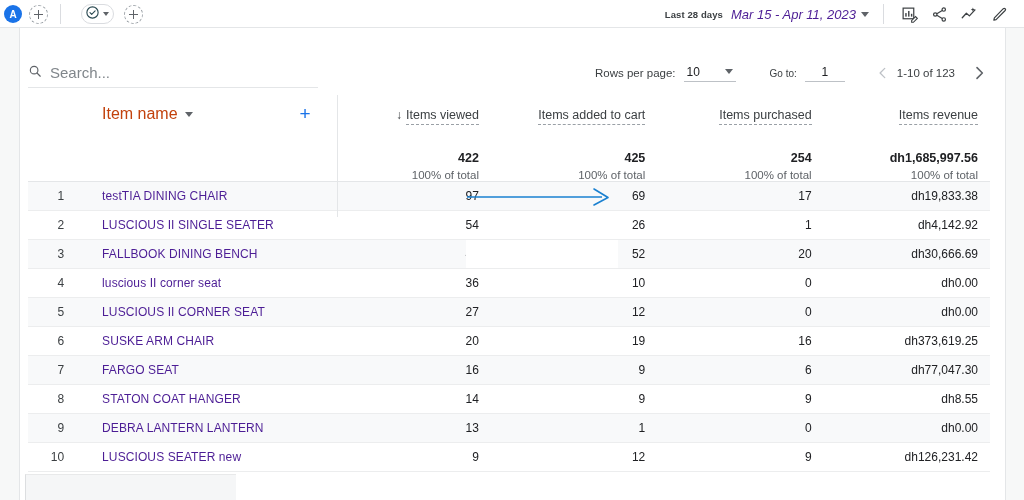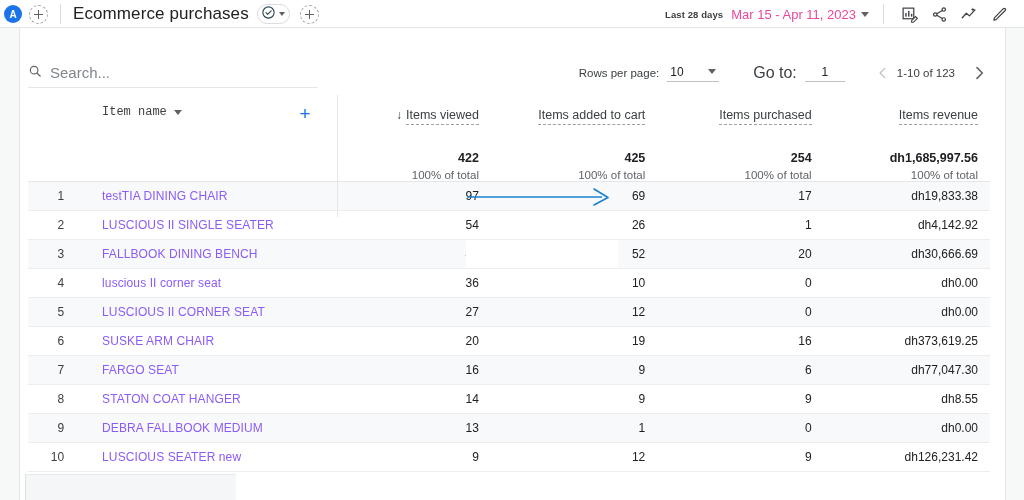--- a/index.html
+++ b/index.html
@@ -66,22 +66,22 @@
   }
   .topbar-right {
     margin-left: auto; display: flex; align-items: center;
     padding-right: 10px; gap: 0;
   }
   .range-label {
     font-size: 9.5px; color: #3c4043; font-weight: bold;
     letter-spacing: .1px; margin-right: 8px; white-space: nowrap;
   }
   .range-value {
-    font-size: 13px; color: #ec4899; white-space: nowrap;
-    display: flex; align-items: center; gap: 5px;
+    font-size: 13px; color: #4c1d95; white-space: nowrap;
+    display: flex; align-items: center; gap: 5px; font-style: italic;
   }
   .range-value .caret {
     width: 0; height: 0; border-left: 4px solid transparent;
     border-right: 4px solid transparent; border-top: 5px solid #5f6368;
   }
   .icon-btn {
     width: 30px; height: 26px; display: flex;
     align-items: center; justify-content: center;
     color: #3c4043;
   }
@@ -136,21 +136,21 @@
     display: flex; align-items: center; gap: 20px;
     margin-left: 8px; border-bottom: 1px solid #bdc1c6;
     padding: 0 3px 2px 3px; min-width: 52px;
     justify-content: space-between;
   }
   .rows-select .val { font-size: 12px; color: #202124; }
   .rows-select .caret {
     width: 0; height: 0; border-left: 4px solid transparent;
     border-right: 4px solid transparent; border-top: 5px solid #5f6368;
   }
-  .goto-label { font-size: 16px; color: #3c4043; margin-left: 34px; }
+  .goto-label { font-size: 10px; color: #3c4043; margin-left: 34px; }
   .goto-box {
     margin-left: 8px; width: 40px; border-bottom: 1px solid #bdc1c6;
     text-align: center; font-size: 12px; color: #202124; padding-bottom: 2px;
   }
   .arrow-btn {
     width: 28px; height: 28px; display: flex;
     align-items: center; justify-content: center; color: #5f6368;
   }
   .arrow-btn.disabled { color: #bdc1c6; }
   .range-count { font-size: 11.5px; color: #3c4043; white-space: nowrap; text-align: right; }
@@ -168,21 +168,21 @@
     vertical-align: top; padding: 0; font-weight: normal;
     border-bottom: 1px solid #e4e6e8;
   }
   .hdr-dim {
     height: 84px; position: relative; text-align: left;
   }
   .hdr-dim .inner {
     display: flex; align-items: center; gap: 7px;
     padding: 10px 0 0 74px;
   }
-  .hdr-dim .lbl { font-size: 12px; color: #404040; font-family: Liberation Mono, monospace; }
+  .hdr-dim .lbl { font-size: 16px; color: #c2410c; }
   .hdr-dim .caret {
     width: 0; height: 0; border-left: 4px solid transparent;
     border-right: 4px solid transparent; border-top: 5px solid #5f6368;
   }
   .hdr-dim .plus {
     position: absolute; right: 14px; top: 9px;
     color: #1a73e8; font-size: 19px; line-height: 1;
   }
   .hdr-met {
     height: 84px; text-align: right; padding: 10px 12px 0 0;
@@ -199,21 +199,21 @@
   }
   .hdr-met .pct { font-size: 11.5px; color: #5f6368; margin-top: 4px; }
 
   tbody td {
     height: 29px; font-size: 12px; color: #202124;
     border-bottom: 1px solid #ecedee; padding: 0;
   }
   tbody tr:nth-child(odd) td { background: #f8f9fa; }
   tbody tr:nth-child(even) td { background: #ffffff; }
   td.idx { text-align: right; padding-right: 12px; color: #3c4043; }
-  td.name { padding-left: 26px; color: #8b5cf6; letter-spacing: .1px; }
+  td.name { padding-left: 26px; color: #4c1d95; letter-spacing: .1px; }
   td.num  { text-align: right; padding-right: 12px; }
 
   
   .vsep {
     position: absolute; left: 316px; top: 66px; width: 1px; height: 122px;
     background: #e4e6e8; z-index: 3;
   }
 
   
   .anno-arrow {
@@ -238,21 +238,20 @@
 <div id="app">
 
   <div class="topbar">
     <div class="avatar">
       <span>A</span>
     </div>
     <div class="dashed-plus"></div>
 
     <div class="vdiv"></div>
 
-    <div class="page-title">Ecommerce purchases</div>
 
     <div class="chip-check">
       <span>
         <svg width="15" height="15" viewBox="0 0 24 24" fill="none" stroke="#2b4a52" stroke-width="1.8">
           <circle cx="12" cy="12" r="9"></circle>
           <path d="M8 12.3l2.7 2.7L16.2 9.4" stroke-linecap="round" stroke-linejoin="round"></path>
         </svg>
       </span>
       <span class="caret"></span>
     </div>
@@ -448,21 +447,21 @@
         <tr>
           <td class="idx">8</td>
           <td class="name">STATON COAT HANGER</td>
           <td class="num">14</td>
           <td class="num">9</td>
           <td class="num">9</td>
           <td class="num">dh8.55</td>
         </tr>
         <tr>
           <td class="idx">9</td>
-          <td class="name">DEBRA FALLBOOK MEDIUM</td>
+          <td class="name">DEBRA LANTERN LANTERN</td>
           <td class="num">13</td>
           <td class="num">1</td>
           <td class="num">0</td>
           <td class="num">dh0.00</td>
         </tr>
         <tr>
           <td class="idx">10</td>
           <td class="name">LUSCIOUS SEATER new</td>
           <td class="num">9</td>
           <td class="num">12</td>

